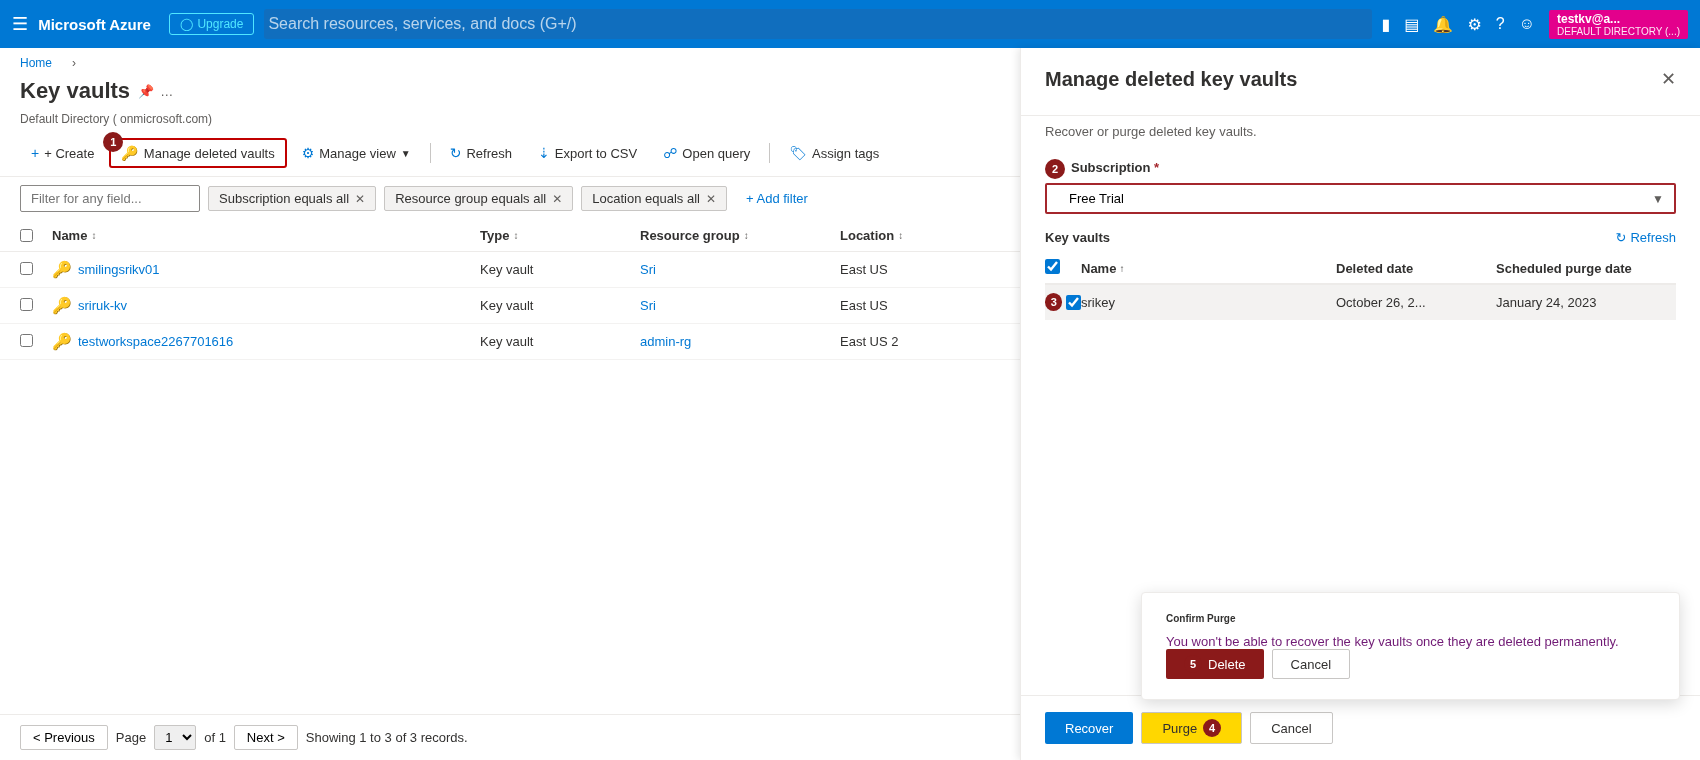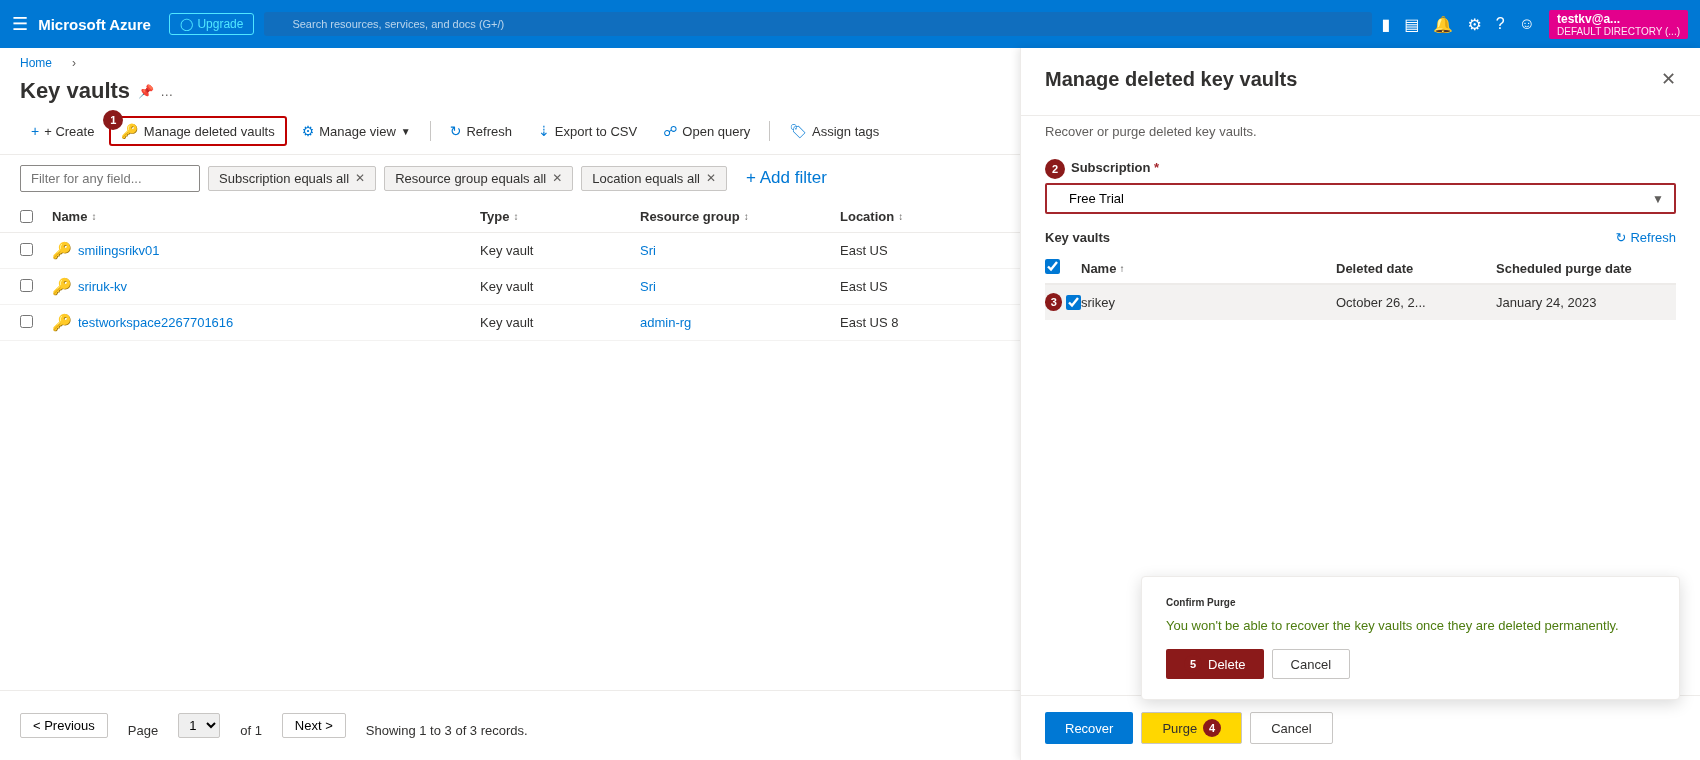--- a/index.html
+++ b/index.html
@@ -27,23 +27,23 @@
       cursor: pointer;
       display: flex;
       align-items: center;
       gap: 4px;
     }
     .search-bar {
       flex: 1;
       background: #106ebe;
       border: none;
       border-radius: 3px;
-      padding: 6px 28px;
+      padding: 6px 4px;
       color: white;
-      font-size: 11px;
+      font-size: 16px;
       outline: none;
     }
     .search-bar::placeholder { color: rgba(255,255,255,0.7); }
     .nav-icons { display: flex; align-items: center; gap: 14px; margin-left: auto; }
     .nav-icon { color: white; font-size: 16px; cursor: pointer; }
     .user-badge {
       background: #e3008c;
       color: white;
       font-size: 11px;
       padding: 2px 8px;
@@ -155,21 +155,21 @@
     .filter-tag .close-x { cursor: pointer; color: #605e5c; font-size: 12px; }
     .add-filter-btn {
       display: flex;
       align-items: center;
       gap: 5px;
       padding: 4px 10px;
       border: 1px solid transparent;
       background: transparent;
       cursor: pointer;
       color: #0078d4;
-      font-size: 17px;
+      font-size: 13px;
     }
 
     
     .data-table {
       flex: 1;
       overflow-y: auto;
     }
     .table-header {
       display: grid;
       grid-template-columns: 32px 1fr 160px 200px 160px;
@@ -195,24 +195,24 @@
       padding: 8px 20px;
       border-bottom: 1px solid #f3f2f1;
       align-items: center;
     }
     .row-link { color: #0078d4; cursor: pointer; text-decoration: none; display: flex; align-items: center; gap: 6px; }
     .resource-icon { font-size: 16px; }
     .resource-group-link { color: #0078d4; cursor: pointer; }
 
     
     .pagination {
-      padding: 22px 20px;
-      display: flex;
-      align-items: flex-end;
-      gap: 20px;
+      padding: 10px 20px;
+      display: flex;
+      align-items: center;
+      gap: 8px;
       border-top: 1px solid #edebe9;
       background: white;
     }
     .page-btn {
       padding: 4px 12px;
       border: 1px solid #c8c6c4;
       background: white;
       cursor: pointer;
       font-size: 13px;
       border-radius: 2px;
@@ -374,21 +374,21 @@
       left: 120px;
       right: 20px;
       background: white;
       border: 1px solid #edebe9;
       border-radius: 4px;
       padding: 20px 24px;
       box-shadow: 0 4px 16px rgba(0,0,0,0.15);
       z-index: 10;
     }
     .confirm-purge-title { font-size: 10px; font-weight: 600; margin-bottom: 10px; }
-    .confirm-purge-text { font-size: 13px; color: #4d7c0f; margin-bottom: 16px; }
+    .confirm-purge-text { font-size: 13px; color: #701a75; }
     .confirm-purge-actions { display: flex; gap: 8px; }
     .delete-btn {
       background: #8b1a1a;
       color: white;
       border: none;
       padding: 6px 18px;
       font-size: 13px;
       cursor: pointer;
       border-radius: 2px;
       display: flex;
@@ -460,20 +460,23 @@
     </div>
 
     <div class="page-header">
       <span class="page-title">Key vaults</span>
       <div class="page-header-icons">
         <span>📌</span>
         <span>…</span>
       </div>
     </div>
 
+    <div class="dir-info">
+      <span>Default Directory (               onmicrosoft.com)</span>
+    </div>
 
     <div class="toolbar">
       <button class="toolbar-btn">
         <span class="btn-icon">+</span>
         <span>+ Create</span>
       </button>
 
       <button class="toolbar-btn active-btn" style="position:relative;">
         <span class="num-badge" style="position:absolute;top:-8px;left:-8px;">1</span>
         <span class="btn-icon">🔑</span>
@@ -594,21 +597,21 @@
         <div>
           <a class="row-link">
             <span class="resource-icon">🔑</span>
             <span>testworkspace2267701616</span>
           </a>
         </div>
         <div>Key vault</div>
         <div>
           <span class="resource-group-link">admin-rg</span>
         </div>
-        <div>East US 8</div>
+        <div>East US 2</div>
       </div>
     </div>
 
     <div class="pagination">
       <button class="page-btn">
         <span>&lt; Previous</span>
       </button>
       <span class="pagination-text">Page</span>
       <select class="page-select">
         <option>1</option>

